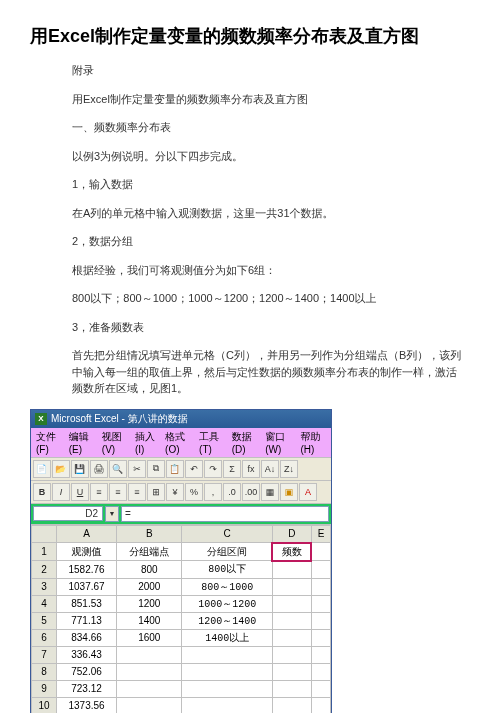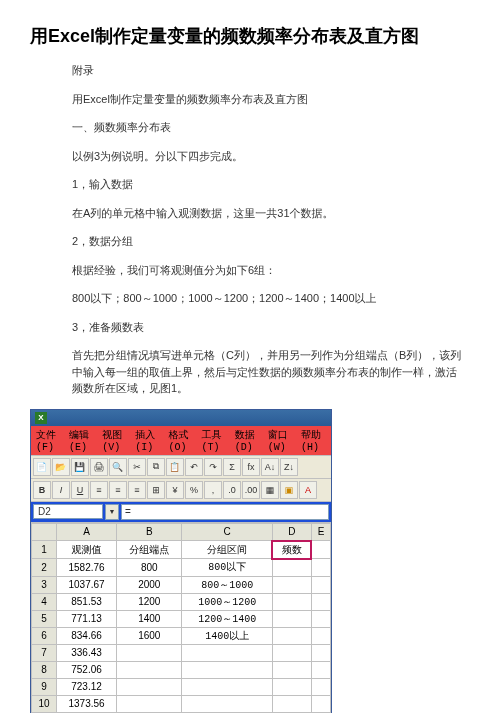--- a/index.html
+++ b/index.html
@@ -41,50 +41,50 @@
   }
   .excel-titlebar .xls-icon {
     width: 12px; height: 12px;
     background: #2a7a2a;
     color:#fff;
     font-size:8px;
     display:flex;align-items:center;justify-content:center;
     font-weight:bold;
   }
   .excel-menubar {
-    background: #ef4444;
+    background: #f0abfc;
     padding: 1px 2px;
     font-size: 10px;
     color: #000;
     border-bottom: 1px solid #c0c0c0;
     display:flex;
     gap:2px;
-    font-family:Liberation Mono, monospace;
   }
   .excel-menubar span { padding: 1px 3px; }
   .excel-toolbar {
     background: #ece9d8;
     padding: 2px;
     border-bottom: 1px solid #c0c0c0;
     display: flex;
     gap: 1px;
     align-items:center;
   }
   .tbtn {
     width: 16px; height: 16px;
     border: 1px solid #c0c0c0;
     background: #f0f0e8;
     display:flex;align-items:center;justify-content:center;
     font-size:9px;
   }
   .excel-namebox-row {
     display:flex;
-    background:#1d4ed8;
+    background:#22c55e;
     border-bottom:1px solid #c0c0c0;
     align-items:center;
+    text-align:right;
   }
   .namebox {
     width: 60px;
     background:#fff;
     border:1px solid #7f9db9;
     font-size:10px;
     padding:1px 4px;
     margin:2px;
   }
   .dropdown-arrow {
@@ -145,20 +145,21 @@
 <p>在A列的单元格中输入观测数据，这里一共31个数据。</p>
 <p>2，数据分组</p>
 <p>根据经验，我们可将观测值分为如下6组：</p>
 <p>800以下；800～1000；1000～1200；1200～1400；1400以上</p>
 <p>3，准备频数表</p>
 <p>首先把分组情况填写进单元格（C列），并用另一列作为分组端点（B列），该列中输入每一组的取值上界，然后与定性数据的频数频率分布表的制作一样，激活频数所在区域，见图1。</p>
 
 <div class="excel-window">
   <div class="excel-titlebar">
     <span class="xls-icon">X</span>
+    <span>Microsoft Excel - 第八讲的数据</span>
   </div>
   <div class="excel-menubar">
     <span>文件(F)</span>
     <span>编辑(E)</span>
     <span>视图(V)</span>
     <span>插入(I)</span>
     <span>格式(O)</span>
     <span>工具(T)</span>
     <span>数据(D)</span>
     <span>窗口(W)</span>

